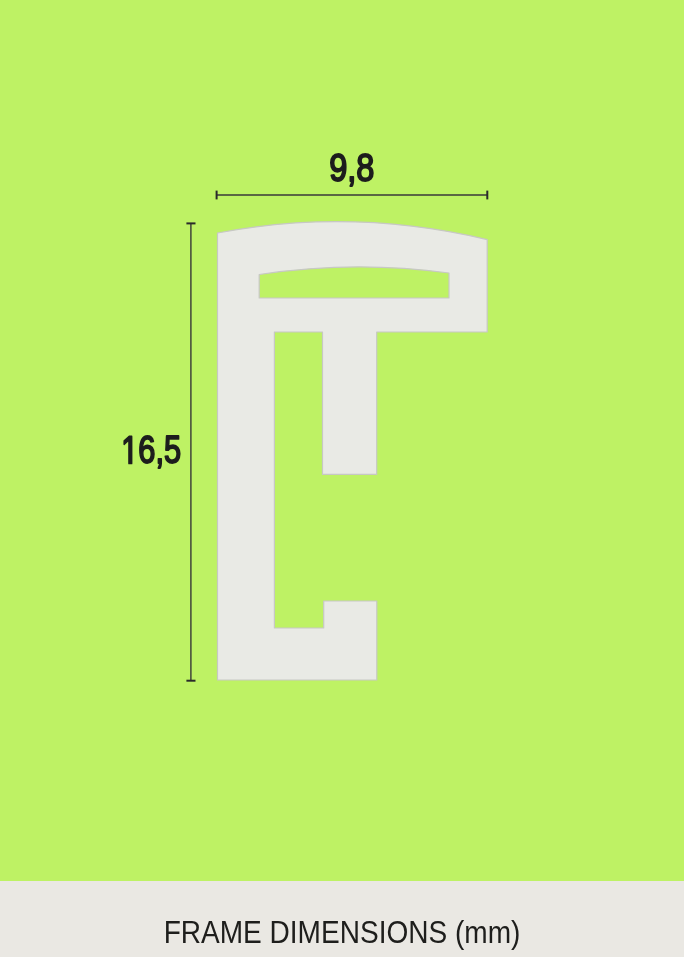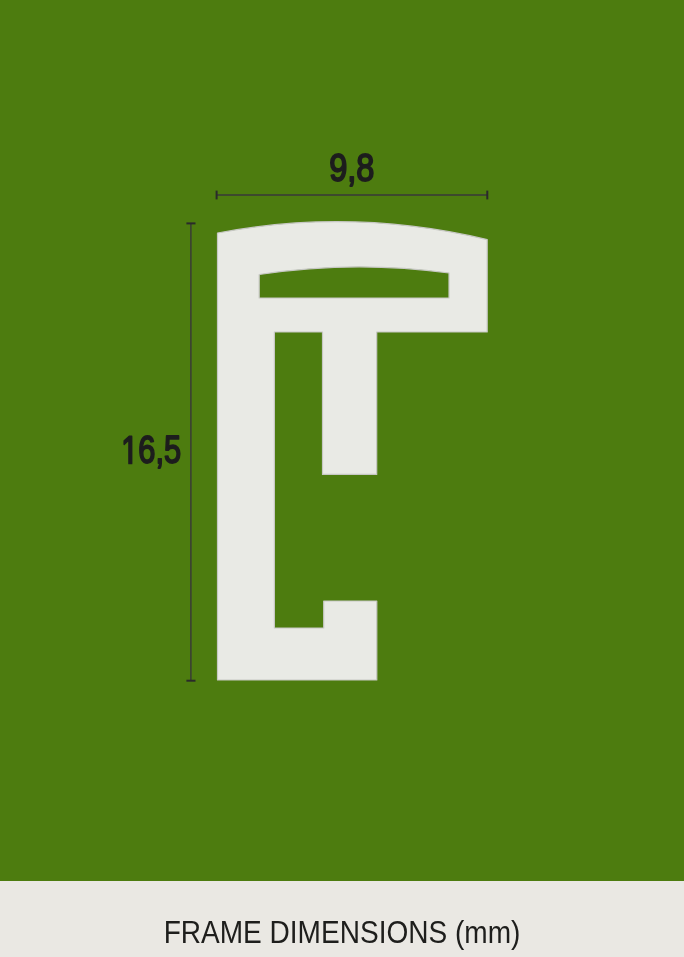--- a/index.html
+++ b/index.html
@@ -1,16 +1,16 @@
 <!DOCTYPE html>
 <html><head>
 <meta charset="utf-8">
 <style>
   html,body{margin:0;padding:0;background:#ffffff;}
-  .page{position:relative;width:684px;height:957px;background:#4d7c0f;overflow:hidden;
+  .page{position:relative;width:684px;height:957px;background:#bef264;overflow:hidden;
         font-family:"Liberation Sans", sans-serif;}
   svg{display:block;}
 </style>
 </head>
 <body>
 <div class="page">
 <svg width="684" height="957" viewBox="0 0 684 957" xmlns="http://www.w3.org/2000/svg">
 
   <path d="M 217.5 233
            Q 352 207.5 487.2 239.6

